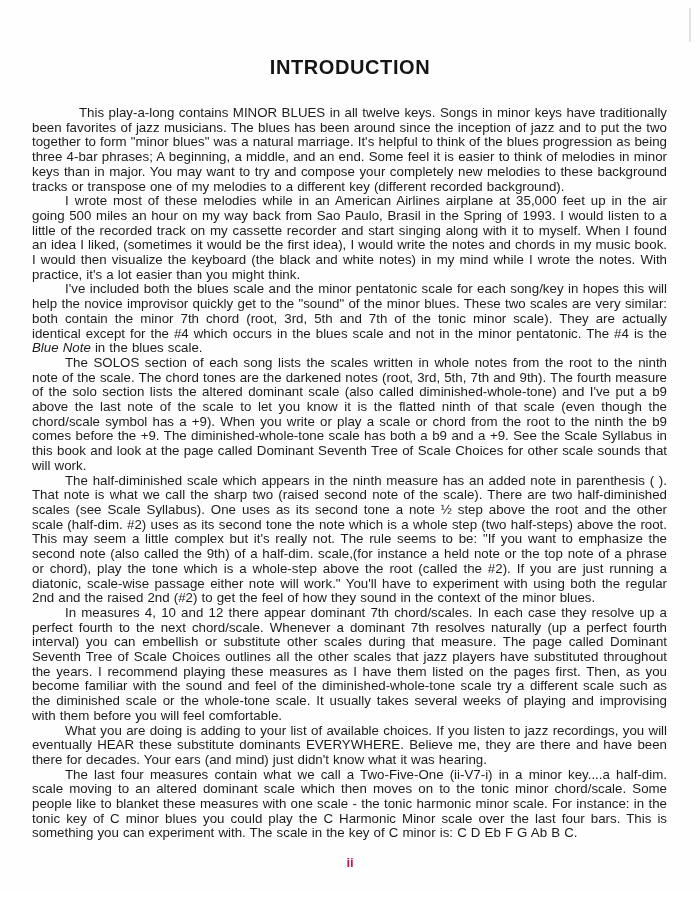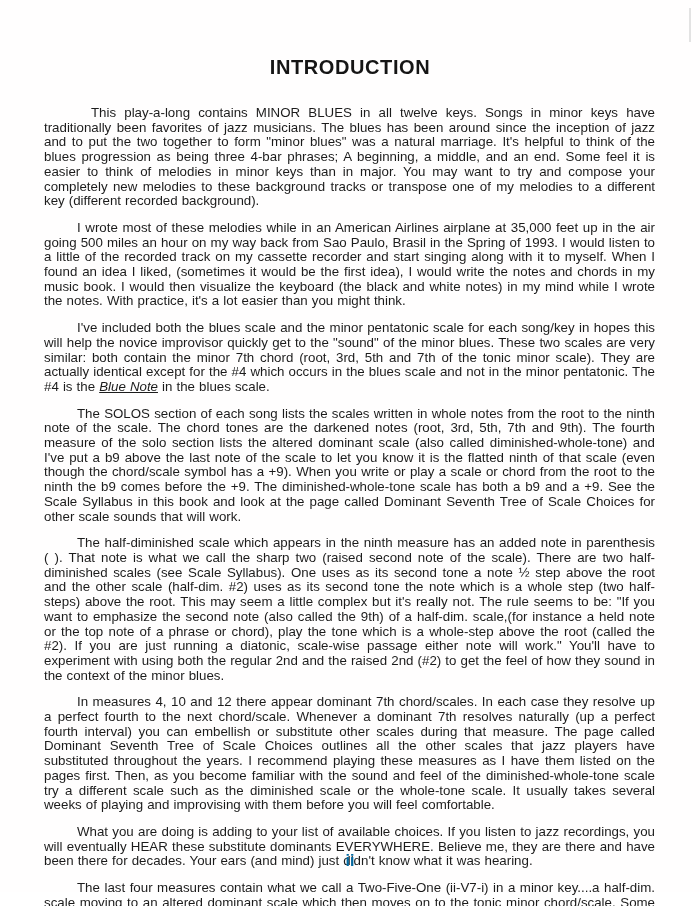--- a/index.html
+++ b/index.html
@@ -35,44 +35,43 @@
     text-align: center;
     font-size: 20px;
     font-weight: bold;
     letter-spacing: 0.6px;
     color: #151515;
   }
   .content {
     margin: 27px 33px 0 32px;
   }
   .content p {
-    margin: 12px;
+    margin: 0;
     text-align: justify;
     font-size: 13.3px;
     line-height: 14.7px;
     word-spacing: 0.4px;
     color: #1c1c1c;
     text-indent: 33px;
   }
   .content p.first-para {
     text-indent: 47px;
   }
   .italic-note {
     font-style: italic;
-    text-decoration: underline;
   }
   .page-footer {
     position: absolute;
     bottom: 22px;
     left: 0;
     width: 100%;
     text-align: center;
-    font-size: 16px;
+    font-size: 13px;
     font-weight: bold;
-    color: #0369a1;
+    color: #be185d;
   }
 </style>
 </head>
 <body>
 
 <div class="page">
   <div class="scan-streak"></div>
 
   <h1 class="page-title">INTRODUCTION</h1>
 

